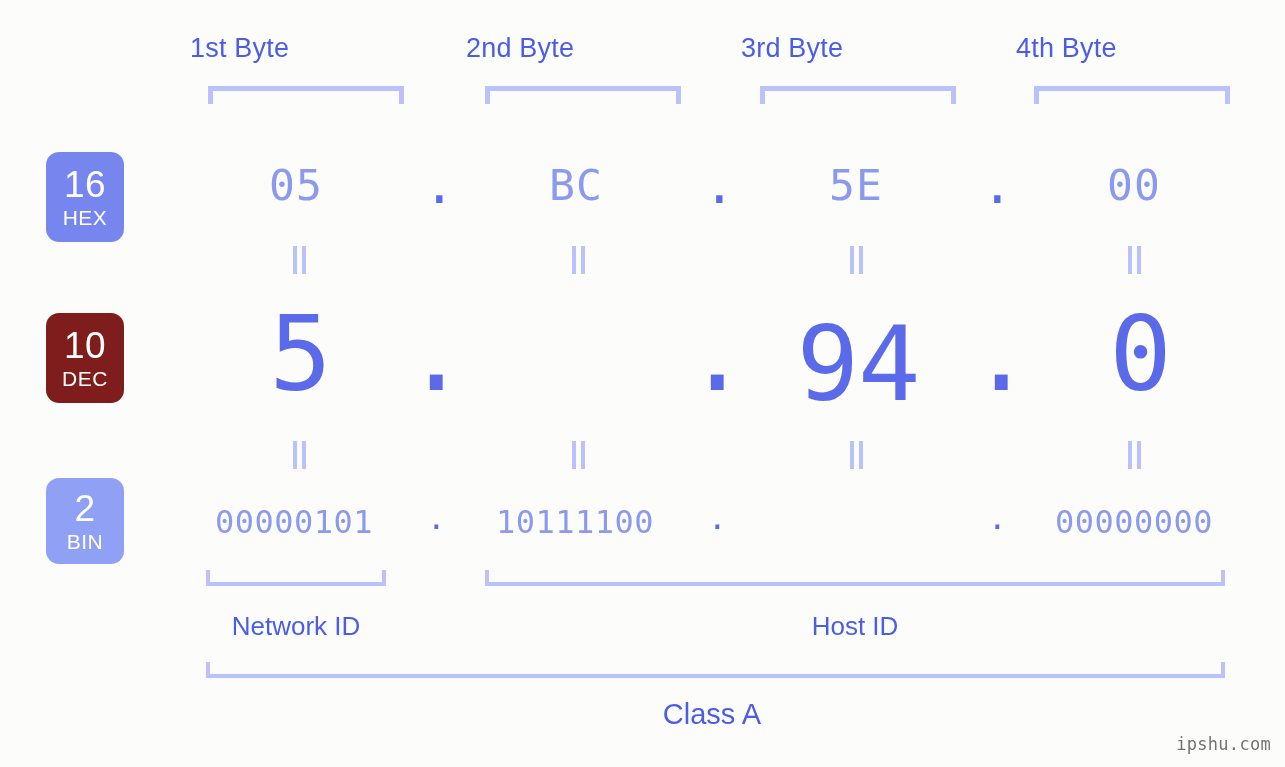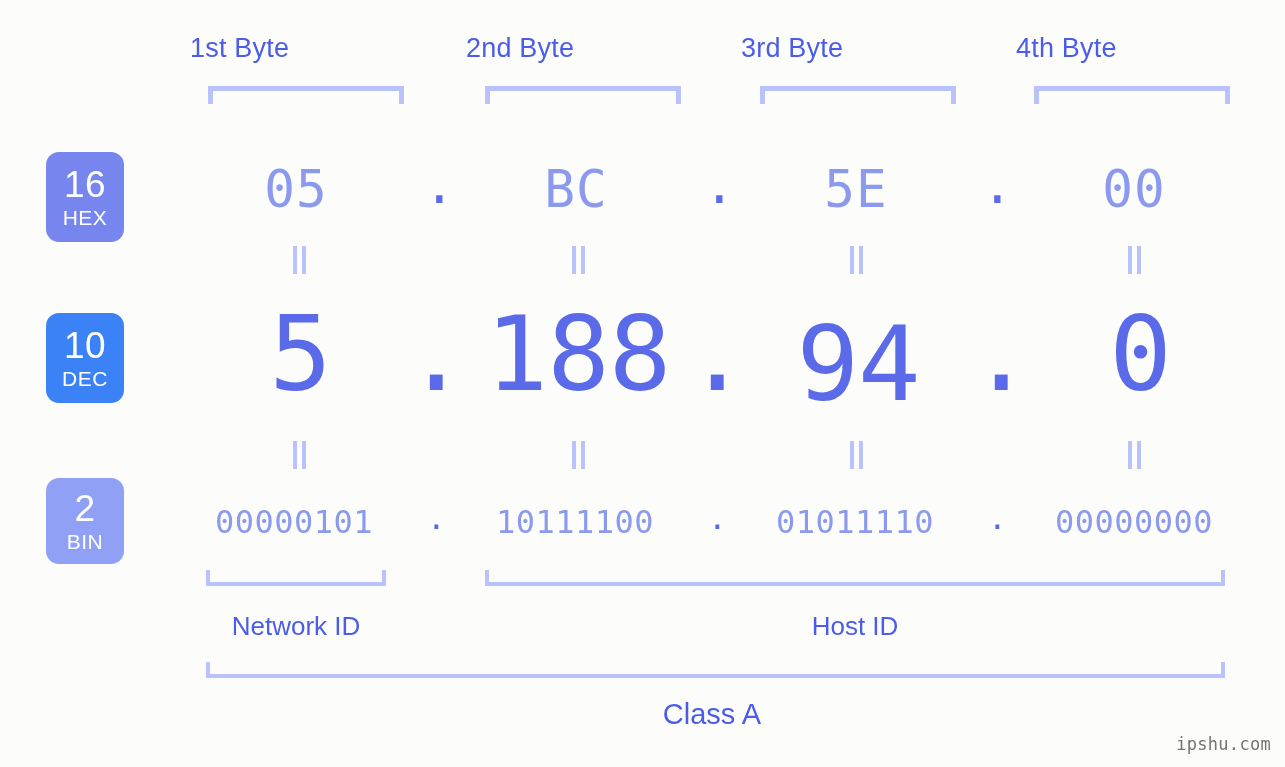--- a/index.html
+++ b/index.html
@@ -81,21 +81,21 @@
 
   
   .cell {
     position: absolute;
     text-align: center;
     white-space: nowrap;
     font-family: "DejaVu Sans Mono", monospace;
   }
 
   .hex-val {
-    font-size: 51px;
+    font-size: 43px;
     color: #8b99ee;
     letter-spacing: 1px;
     font-weight: 400;
   }
   .hex-dot {
     position: absolute;
     font-size: 51px;
     color: #5a6ae8;
     font-family: "DejaVu Sans Mono", monospace;
     line-height: 1;
@@ -216,28 +216,27 @@
     </div>
   <div class="eq" style="left:848px;  top:246px;">
       <i class="a"></i>
       <i class="b"></i>
     </div>
   <div class="eq" style="left:1126px; top:246px;">
       <i class="a"></i>
       <i class="b"></i>
     </div>
 
-  <div class="badge" style="top: 313px; height: 90px; background: #3b82f6;">
+  <div class="badge" style="top: 313px; height: 90px; background: #7f1d1d;">
     <span class="num">10</span>
     <span class="nm">DEC</span>
   </div>
 
   <div class="cell dec-val" style="left:190px;  top:302px; width:220px;">5</div>
   <div class="dec-dot" style="left:405px; top:302px;">.</div>
-  <div class="cell dec-val" style="left:468px;  top:302px; width:220px;">188</div>
   <div class="dec-dot" style="left:686px; top:302px;">.</div>
   <div class="cell dec-val" style="left:748px;  top:312px; width:220px;">94</div>
   <div class="dec-dot" style="left:970px; top:302px;">.</div>
   <div class="cell dec-val" style="left:1030px; top:302px; width:220px;">0</div>
 
   <div class="eq" style="left:291px;  top:441px;">
       <i class="a"></i>
       <i class="b"></i>
     </div>
   <div class="eq" style="left:570px;  top:441px;">
@@ -255,21 +254,20 @@
 
   <div class="badge" style="top: 478px; height: 86px; background: rgb(143, 160, 245);">
     <span class="num">2</span>
     <span class="nm">BIN</span>
   </div>
 
   <div class="cell bin-val" style="left:184px;  top:503px; width:220px;">00000101</div>
   <div class="bin-dot" style="left:427px; top:503px;">.</div>
   <div class="cell bin-val" style="left:465px;  top:503px; width:220px;">10111100</div>
   <div class="bin-dot" style="left:708px; top:503px;">.</div>
-  <div class="cell bin-val" style="left:745px;  top:503px; width:220px;">01011110</div>
   <div class="bin-dot" style="left:988px; top:503px;">.</div>
   <div class="cell bin-val" style="left:1024px; top:503px; width:220px;">00000000</div>
 
   <div class="bracket-up" style="left:206px; top:570px; width:180px;"></div>
   <div class="bracket-up" style="left:485px; top:570px; width:740px;"></div>
 
   <div class="section-label" style="left:735px; top:611px; width:240px;">Host ID</div>
   <div class="section-label" style="left:176px; top:611px; width:240px;">Network ID</div>
 
   <div class="bracket-up" style="left:206px; top:662px; width:1019px;"></div>

